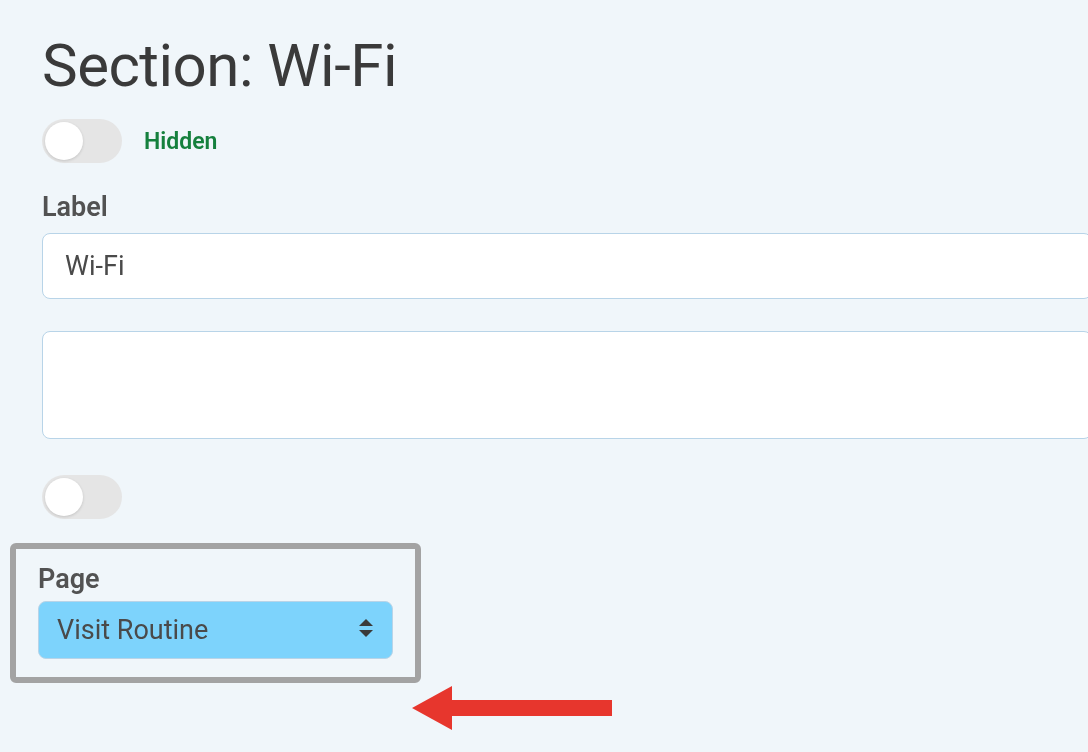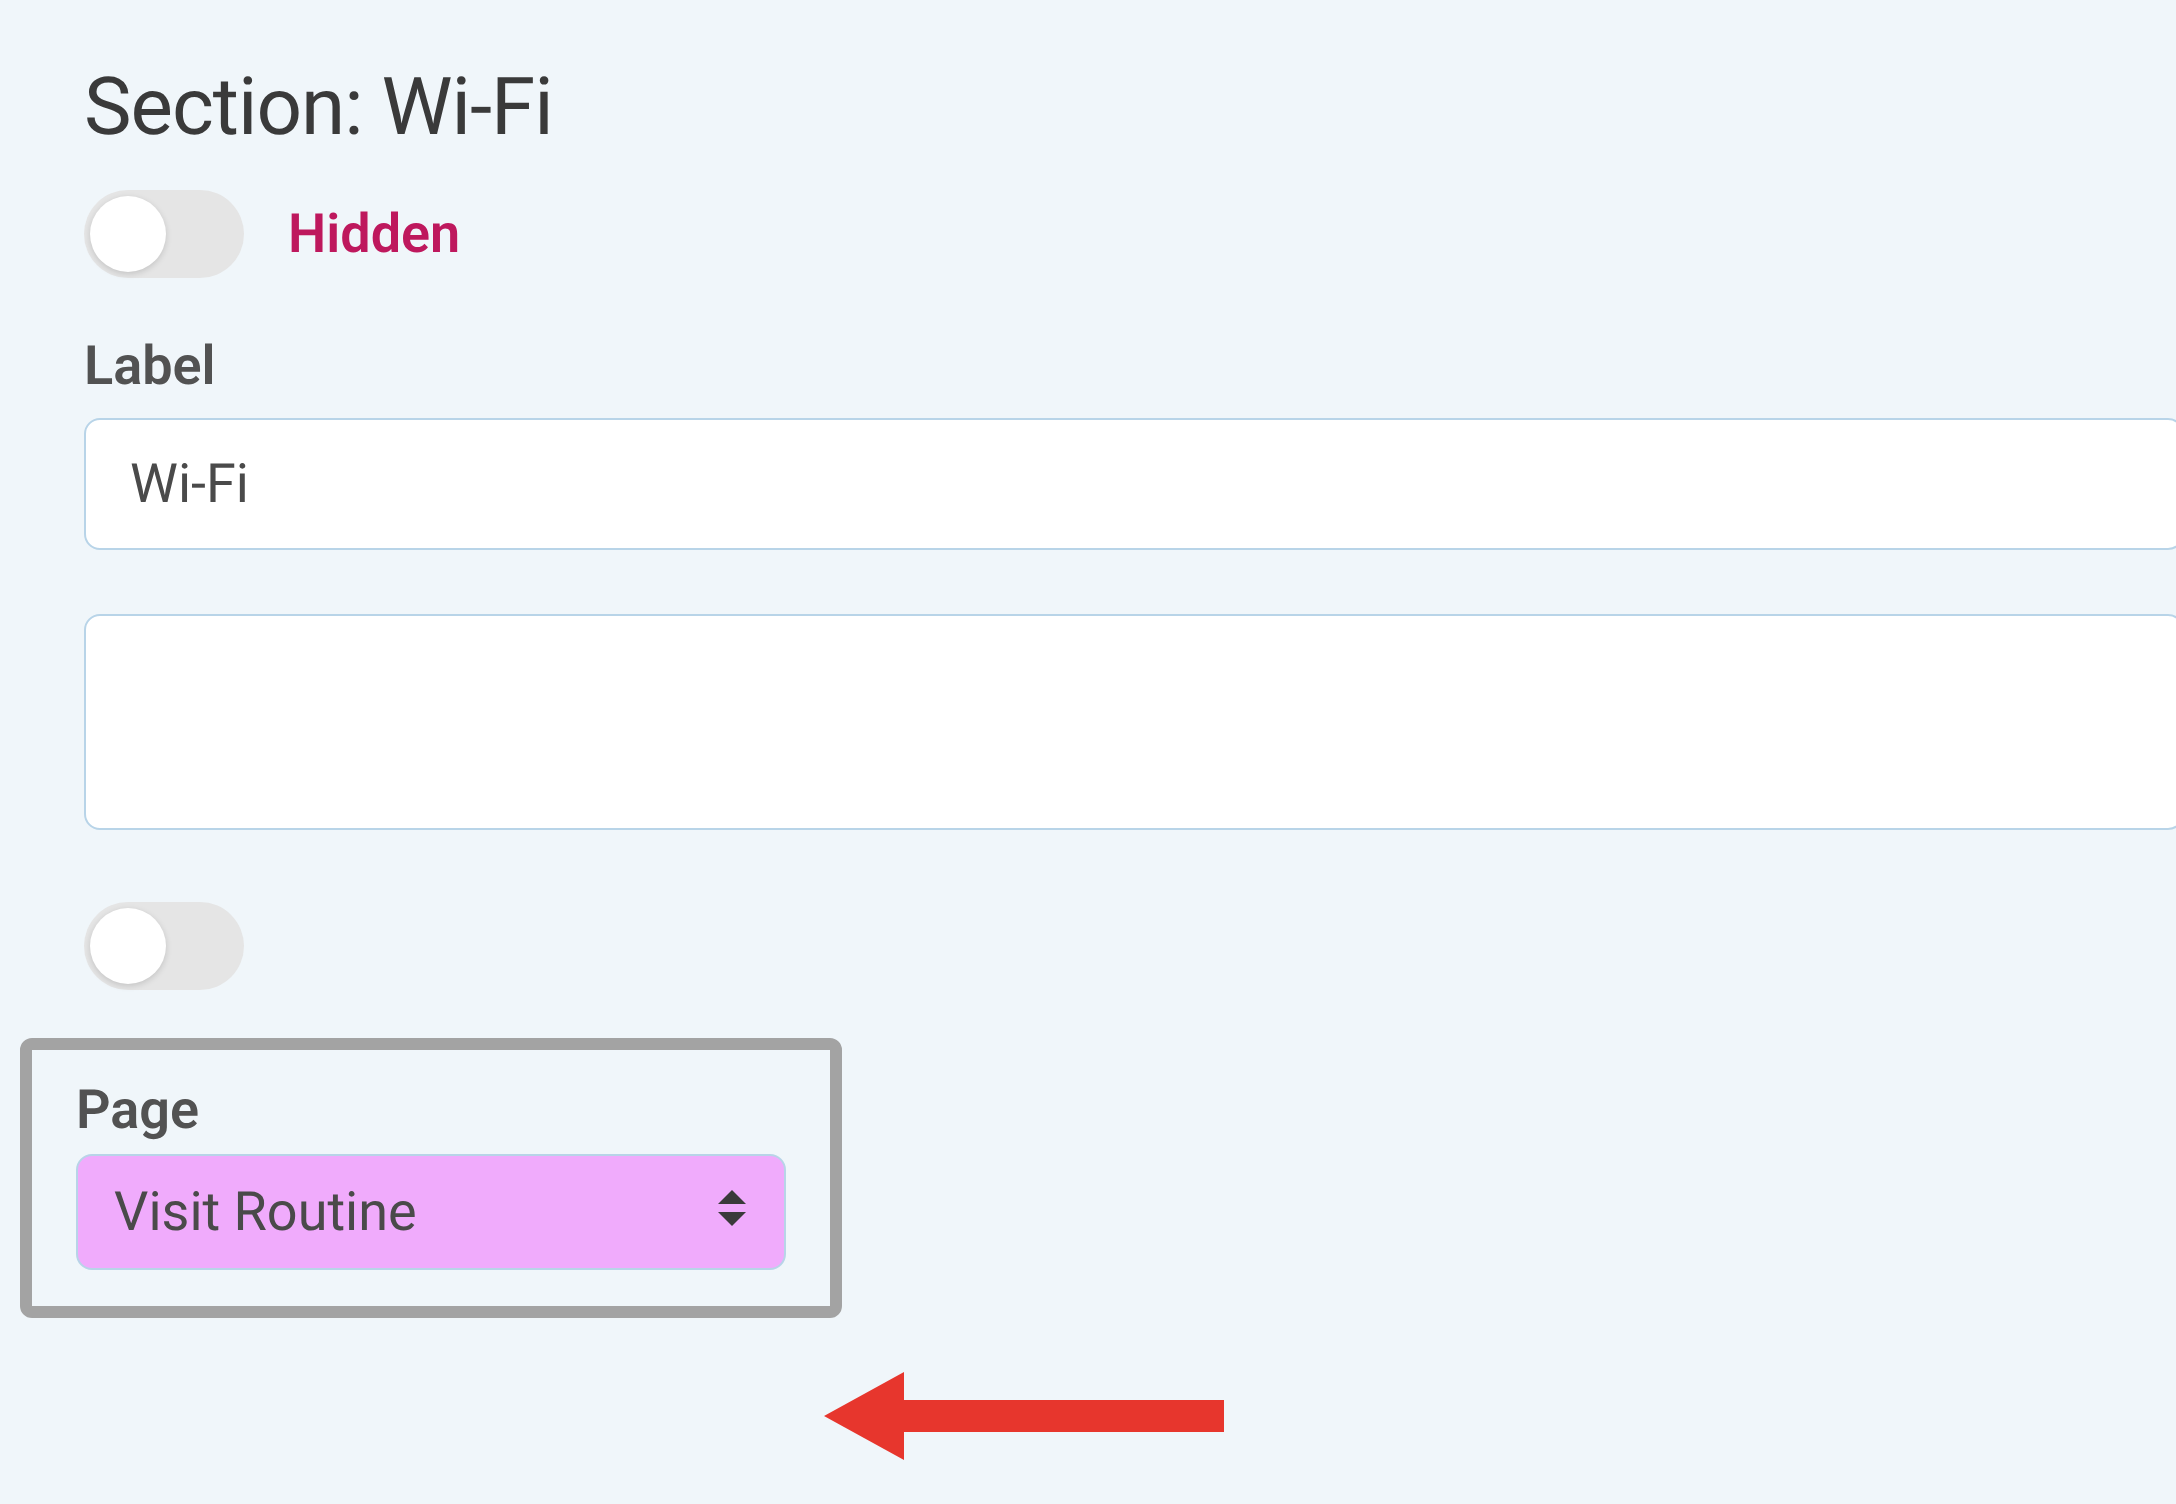--- a/index.html
+++ b/index.html
@@ -9,21 +9,21 @@
     }
     body {
       font-family: -apple-system, BlinkMacSystemFont, "Segoe UI", Roboto, Helvetica, Arial, sans-serif;
       background: #f0f6fa;
       padding: 30px 0 0 42px;
       width: 1088px;
       height: 752px;
       overflow: hidden;
     }
     .section-title {
-      font-size: 40px;
+      font-size: 60px;
       font-weight: 400;
       color: #3a3a3a;
       margin-bottom: 18px;
       letter-spacing: -0.5px;
     }
     .toggle-row {
       display: flex;
       align-items: center;
       gap: 22px;
       margin-bottom: 28px;
@@ -40,23 +40,23 @@
       position: absolute;
       top: 3px;
       left: 3px;
       width: 38px;
       height: 38px;
       background: #fff;
       border-radius: 50%;
       box-shadow: 0 1px 3px rgba(0,0,0,0.15);
     }
     .toggle-label {
-      font-size: 27px;
+      font-size: 23px;
       font-weight: 600;
-      color: #be185d;
+      color: #15803d;
     }
     .field-group {
       margin-bottom: 32px;
     }
     .field-label {
       font-size: 27px;
       font-weight: 600;
       color: #525252;
       margin-bottom: 10px;
       display: block;
@@ -103,21 +103,21 @@
     .select-wrapper {
       position: relative;
       display: inline-block;
     }
     .select-input {
       width: 355px;
       height: 58px;
       padding: 0 50px 0 18px;
       font-size: 27px;
       color: #4a4a4a;
-      background: #f0abfc;
+      background: #7dd3fc;
       border: 1px solid #b8d4e8;
       border-radius: 8px;
       font-family: inherit;
       appearance: none;
       -webkit-appearance: none;
       cursor: pointer;
     }
     .select-icon {
       position: absolute;
       right: 18px;

